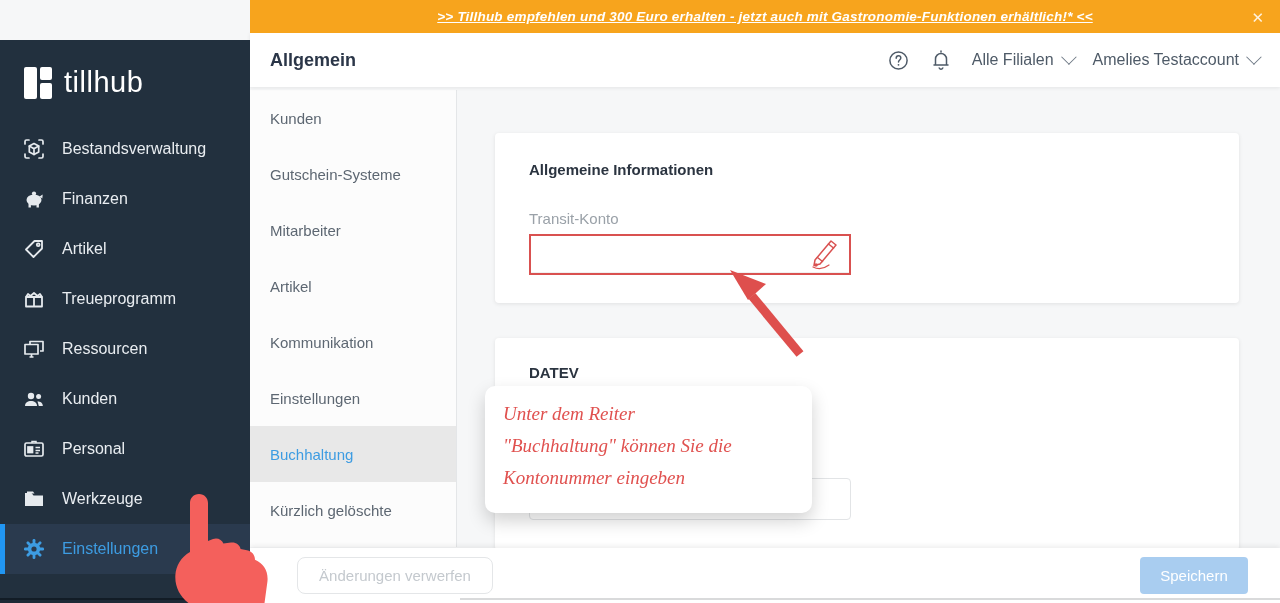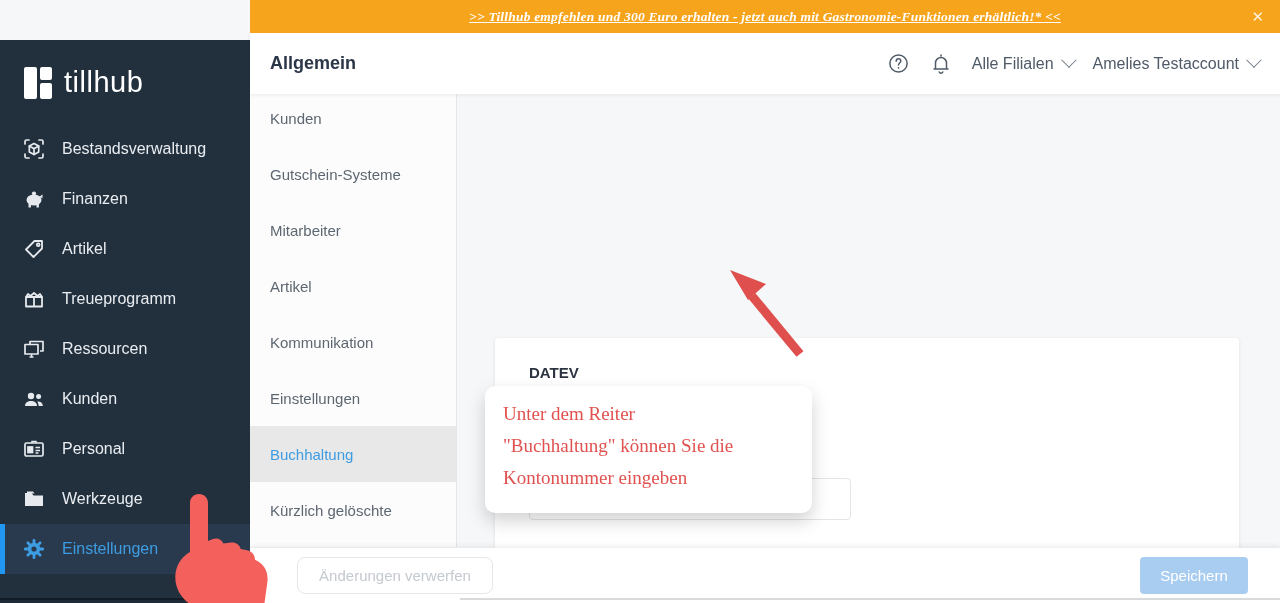--- a/index.html
+++ b/index.html
@@ -2,21 +2,21 @@
 <html><head>
 <meta charset="utf-8">
 <style>
   * { margin:0; padding:0; box-sizing:border-box; }
   html,body { width:1280px; height:603px; overflow:hidden;
     font-family:"Liberation Sans", sans-serif; background:#f6f7f8; }
   .app { position:relative; width:1280px; height:603px; }
 
   
   .banner { position:absolute; left:250px; top:0; right:0; height:33px;
-    background:#f7a41d; display:flex; align-items:center; justify-content:center; z-index:30;font-family:Liberation Serif, serif; }
+    background:#f7a41d; display:flex; align-items:center; justify-content:center; z-index:30; }
   .banner-text { color:#fff; font-size:13.5px; font-weight:bold; font-style:italic;
     text-decoration:underline; letter-spacing:.2px; cursor:pointer; }
   .banner-close { position:absolute; right:16px; top:50%; transform:translateY(-50%);
     color:#ffffffd9; font-size:15px; cursor:pointer; line-height:1; }
 
   
   .sidebar { position:absolute; left:0; top:0; width:250px; height:603px;
     background:#22303e; z-index:25;margin-top:40px; }
   .logo { display:flex; align-items:center; gap:12px; padding:26px 0 18px 24px; }
   .logo-mark { display:flex; gap:3px; }
@@ -38,21 +38,21 @@
 
   .version-bar { position:absolute; left:0; bottom:0; width:250px; height:45px;
     background:#1e2a37; border-top:2px solid #121c26; display:flex; align-items:center;
     padding-left:24px; color:#9aa4ae; font-size:16px; }
 
   
   .hand { position:absolute; left:128px; top:489px; width:140px; height:118px; z-index:60;
     pointer-events:none; }
 
   
-  .header { position:absolute; left:250px; top:33px; right:0; height:61px; background:#fff;
+  .header { position:absolute; left:250px; top:33px; right:0; height:54px; background:#fff;
     box-shadow:0 1px 4px rgba(0,0,0,.08); z-index:20; display:flex; align-items:center; }
   .page-title { margin-left:20px; font-size:18px; font-weight:bold; color:#2b3648; }
   .header-right { margin-left:auto; display:flex; align-items:center; gap:20px;
     padding-right:22px; color:#4e5a67; font-size:16px; }
   .hicon { width:22px; height:22px; cursor:pointer; display:flex; align-items:center;
     justify-content:center; }
   .hdrop { display:flex; align-items:center; gap:8px; cursor:pointer; }
   .chev { width:11px; height:11px; border-right:1.6px solid #6b7682;
     border-bottom:1.6px solid #6b7682; transform:rotate(45deg) translateY(-2px); margin-top:-4px; }
 
@@ -79,21 +79,21 @@
 
   .anno-arrow { position:absolute; left:265px; top:178px; width:90px; height:90px; z-index:8;
     pointer-events:none; }
 
   .card-datev { left:38px; top:248px; width:744px; height:212px; padding:26px 34px; }
   .datev-input { position:absolute; left:34px; top:140px; width:322px; height:42px;
     border:1px solid #e2e4e6; border-radius:4px; background:#fff; }
 
   .callout { position:absolute; left:28px; top:296px; width:327px; height:127px;
     background:#fff; border-radius:10px; box-shadow:0 8px 18px rgba(0,0,0,.18);
-    padding:12px 18px; z-index:12; }
+    padding:12px 18px; z-index:12;font-style:italic; }
   .callout-line { color:#e0514f; font-size:19px; line-height:32px;
     font-family:cursive; white-space:nowrap; }
 
   
   .footer { position:absolute; left:250px; bottom:0; right:0; height:55px; background:#fff;
     box-shadow:0 -2px 5px rgba(0,0,0,.07); z-index:15; display:flex; align-items:center; }
   .btn-discard { margin-left:47px; width:196px; height:37px; background:#fff;
     border:1px solid #e4e6e8; border-radius:8px; color:#c4c9ce; font-size:15px;
     font-family:"Liberation Sans", sans-serif; cursor:pointer; }
   .btn-save { margin-left:auto; margin-right:32px; width:108px; height:37px;
@@ -267,20 +267,33 @@
     <div class="subnav-item">Mitarbeiter</div>
     <div class="subnav-item">Artikel</div>
     <div class="subnav-item">Kommunikation</div>
     <div class="subnav-item">Einstellungen</div>
     <div class="subnav-item active">Buchhaltung</div>
     <div class="subnav-item">Kürzlich gelöschte</div>
   </div>
 
   <div class="content">
 
+    <div class="card card-general">
+      <div class="card-title">Allgemeine Informationen</div>
+      <div class="field-label">Transit-Konto</div>
+      <div class="field-highlight">
+        <input class="field-input" type="text" value="" style="">
+        <svg class="pen-icon" width="36" height="36" viewBox="0 0 36 36" fill="none" stroke="#d95150" stroke-width="1.5" stroke-linecap="round" stroke-linejoin="round">
+          <path d="M8 25L24 6l5 4L13 29l-6 1.5z"></path>
+            <path d="M21.5 9l5 4M10.5 22.5l5 4"></path>
+          <path d="M6 32q8 4 16-2" stroke-width="1.2"></path>
+            <circle cx="9" cy="30" r="1"></circle>
+        </svg>
+      </div>
+    </div>
 
     <svg class="anno-arrow" viewBox="0 0 90 90">
       <path d="M78 86L30 28" stroke="#de4f4d" stroke-width="9" stroke-linecap="butt"></path>
       <path d="M8 2l36 14-18 16z" fill="#de4f4d"></path>
     </svg>
 
     <div class="card card-datev">
       <div class="card-title">DATEV</div>
       <div class="datev-input"></div>
     </div>

